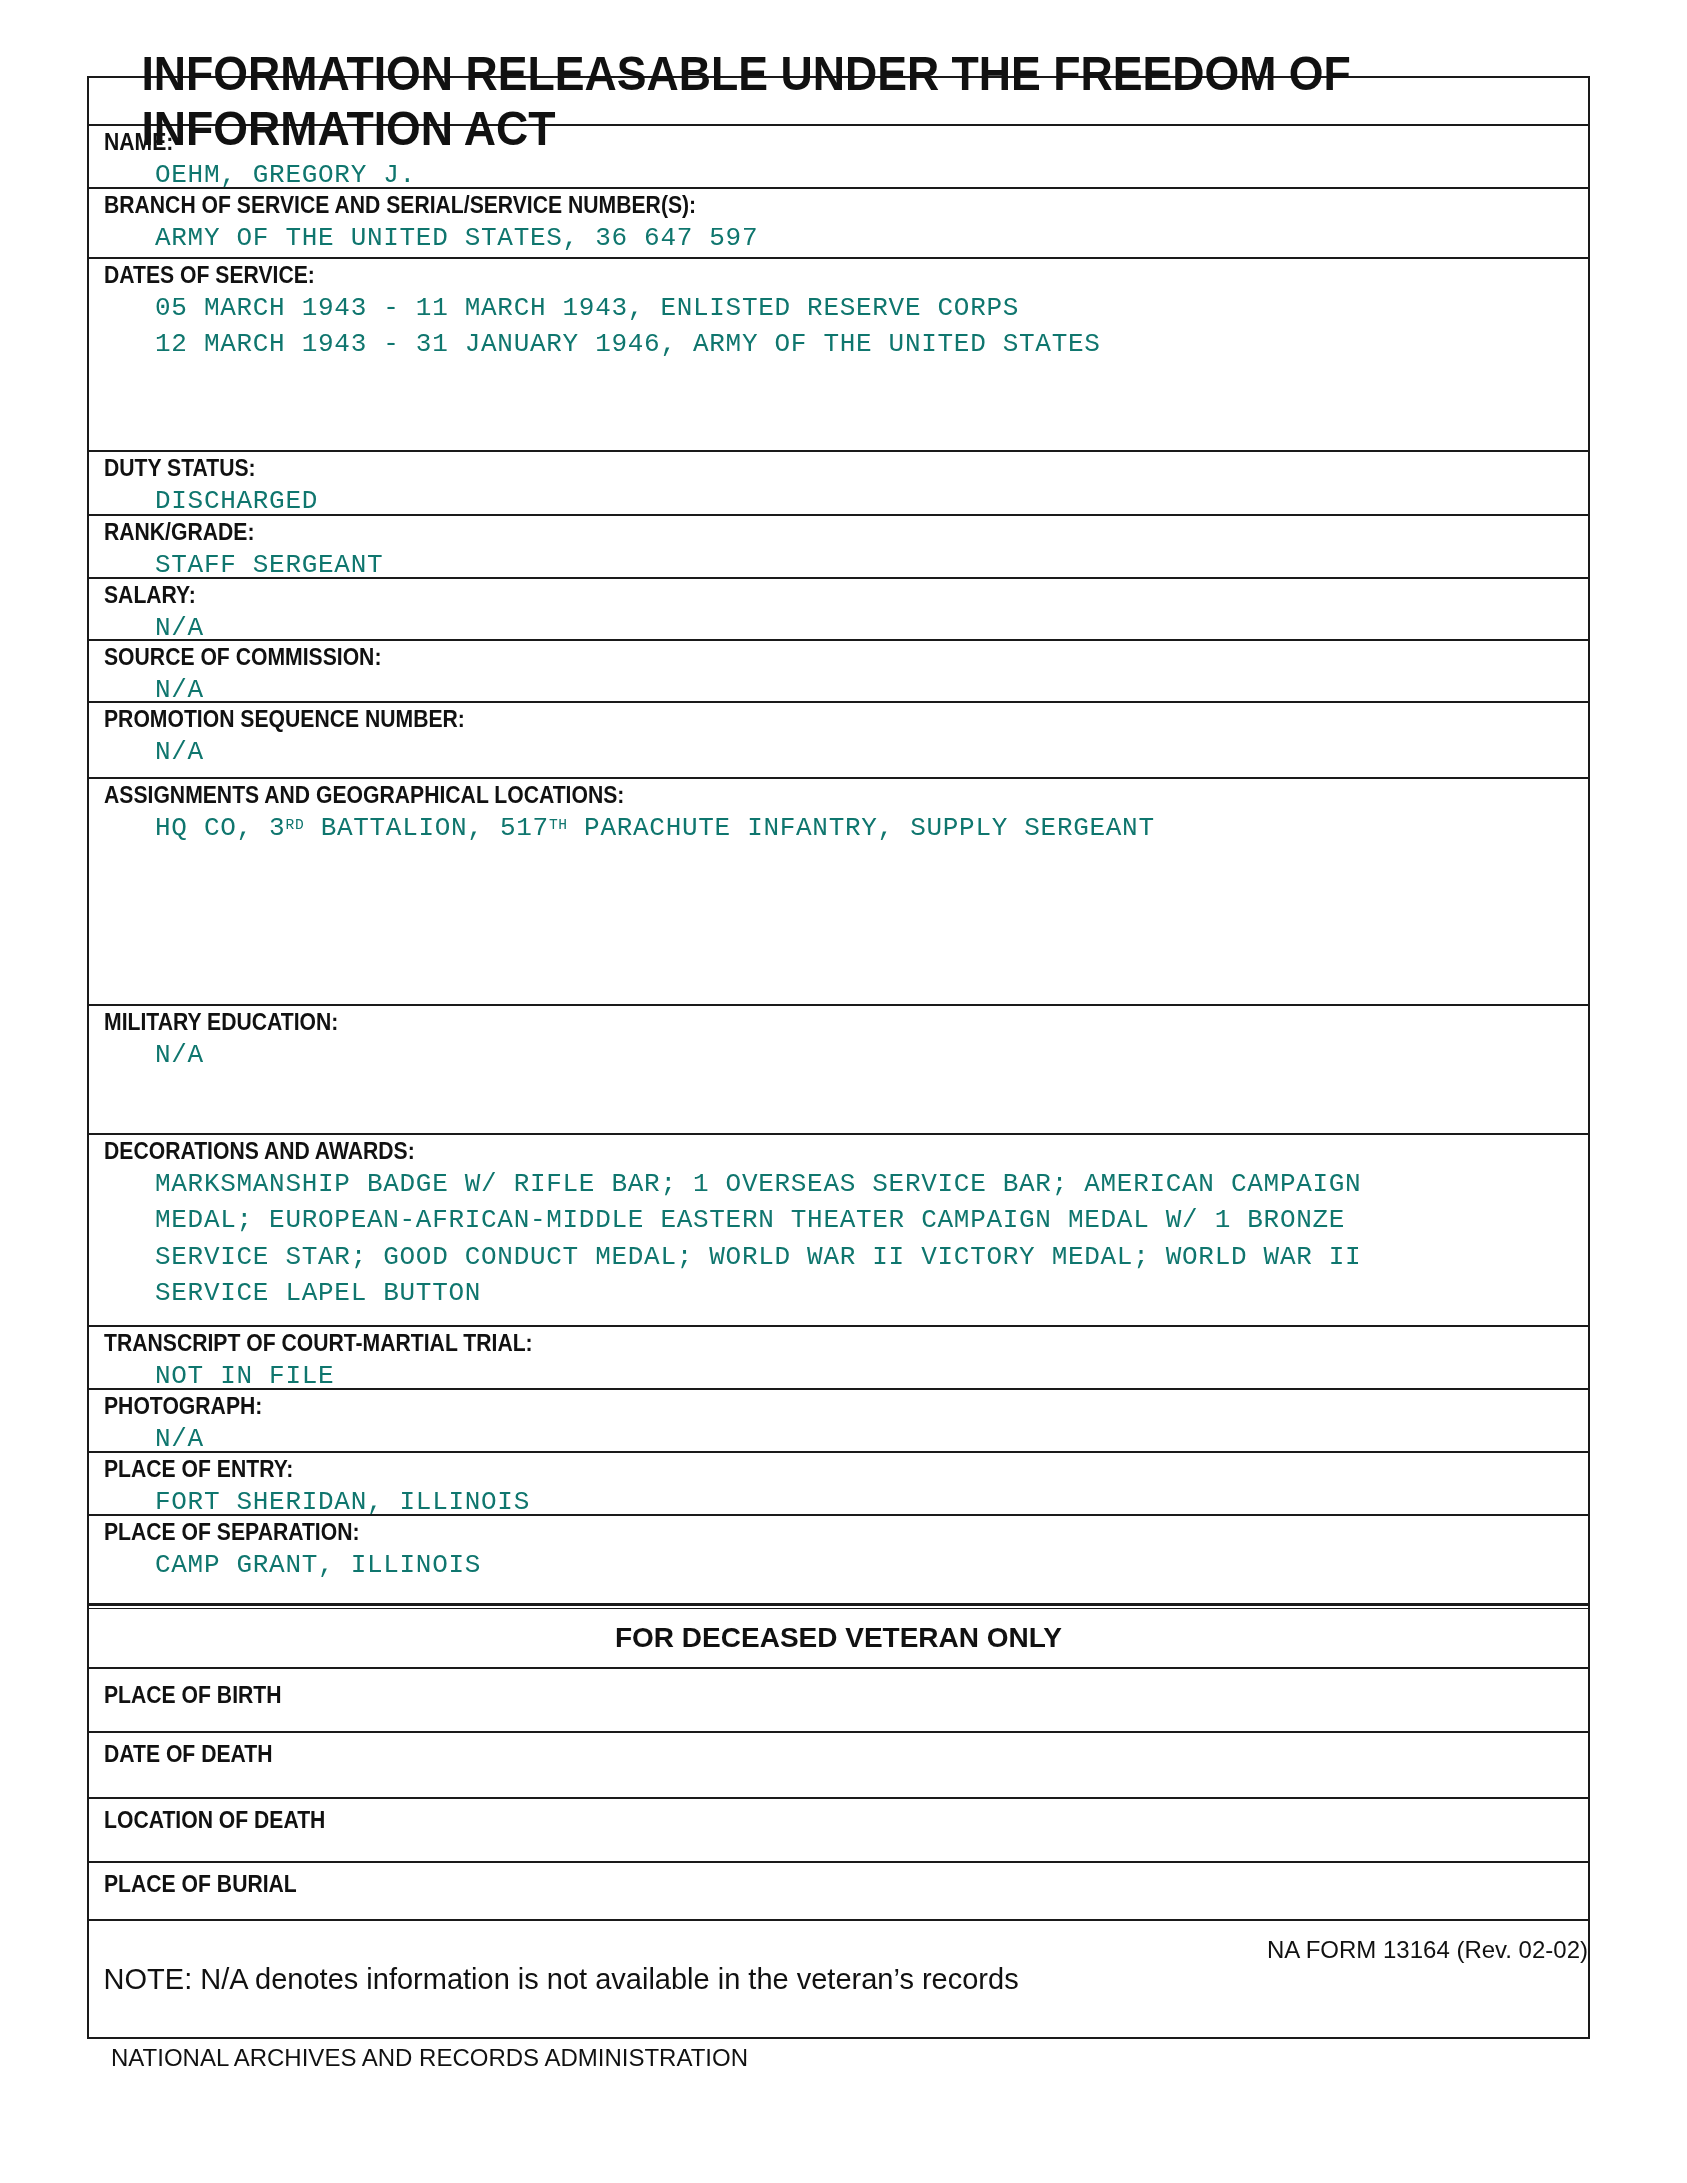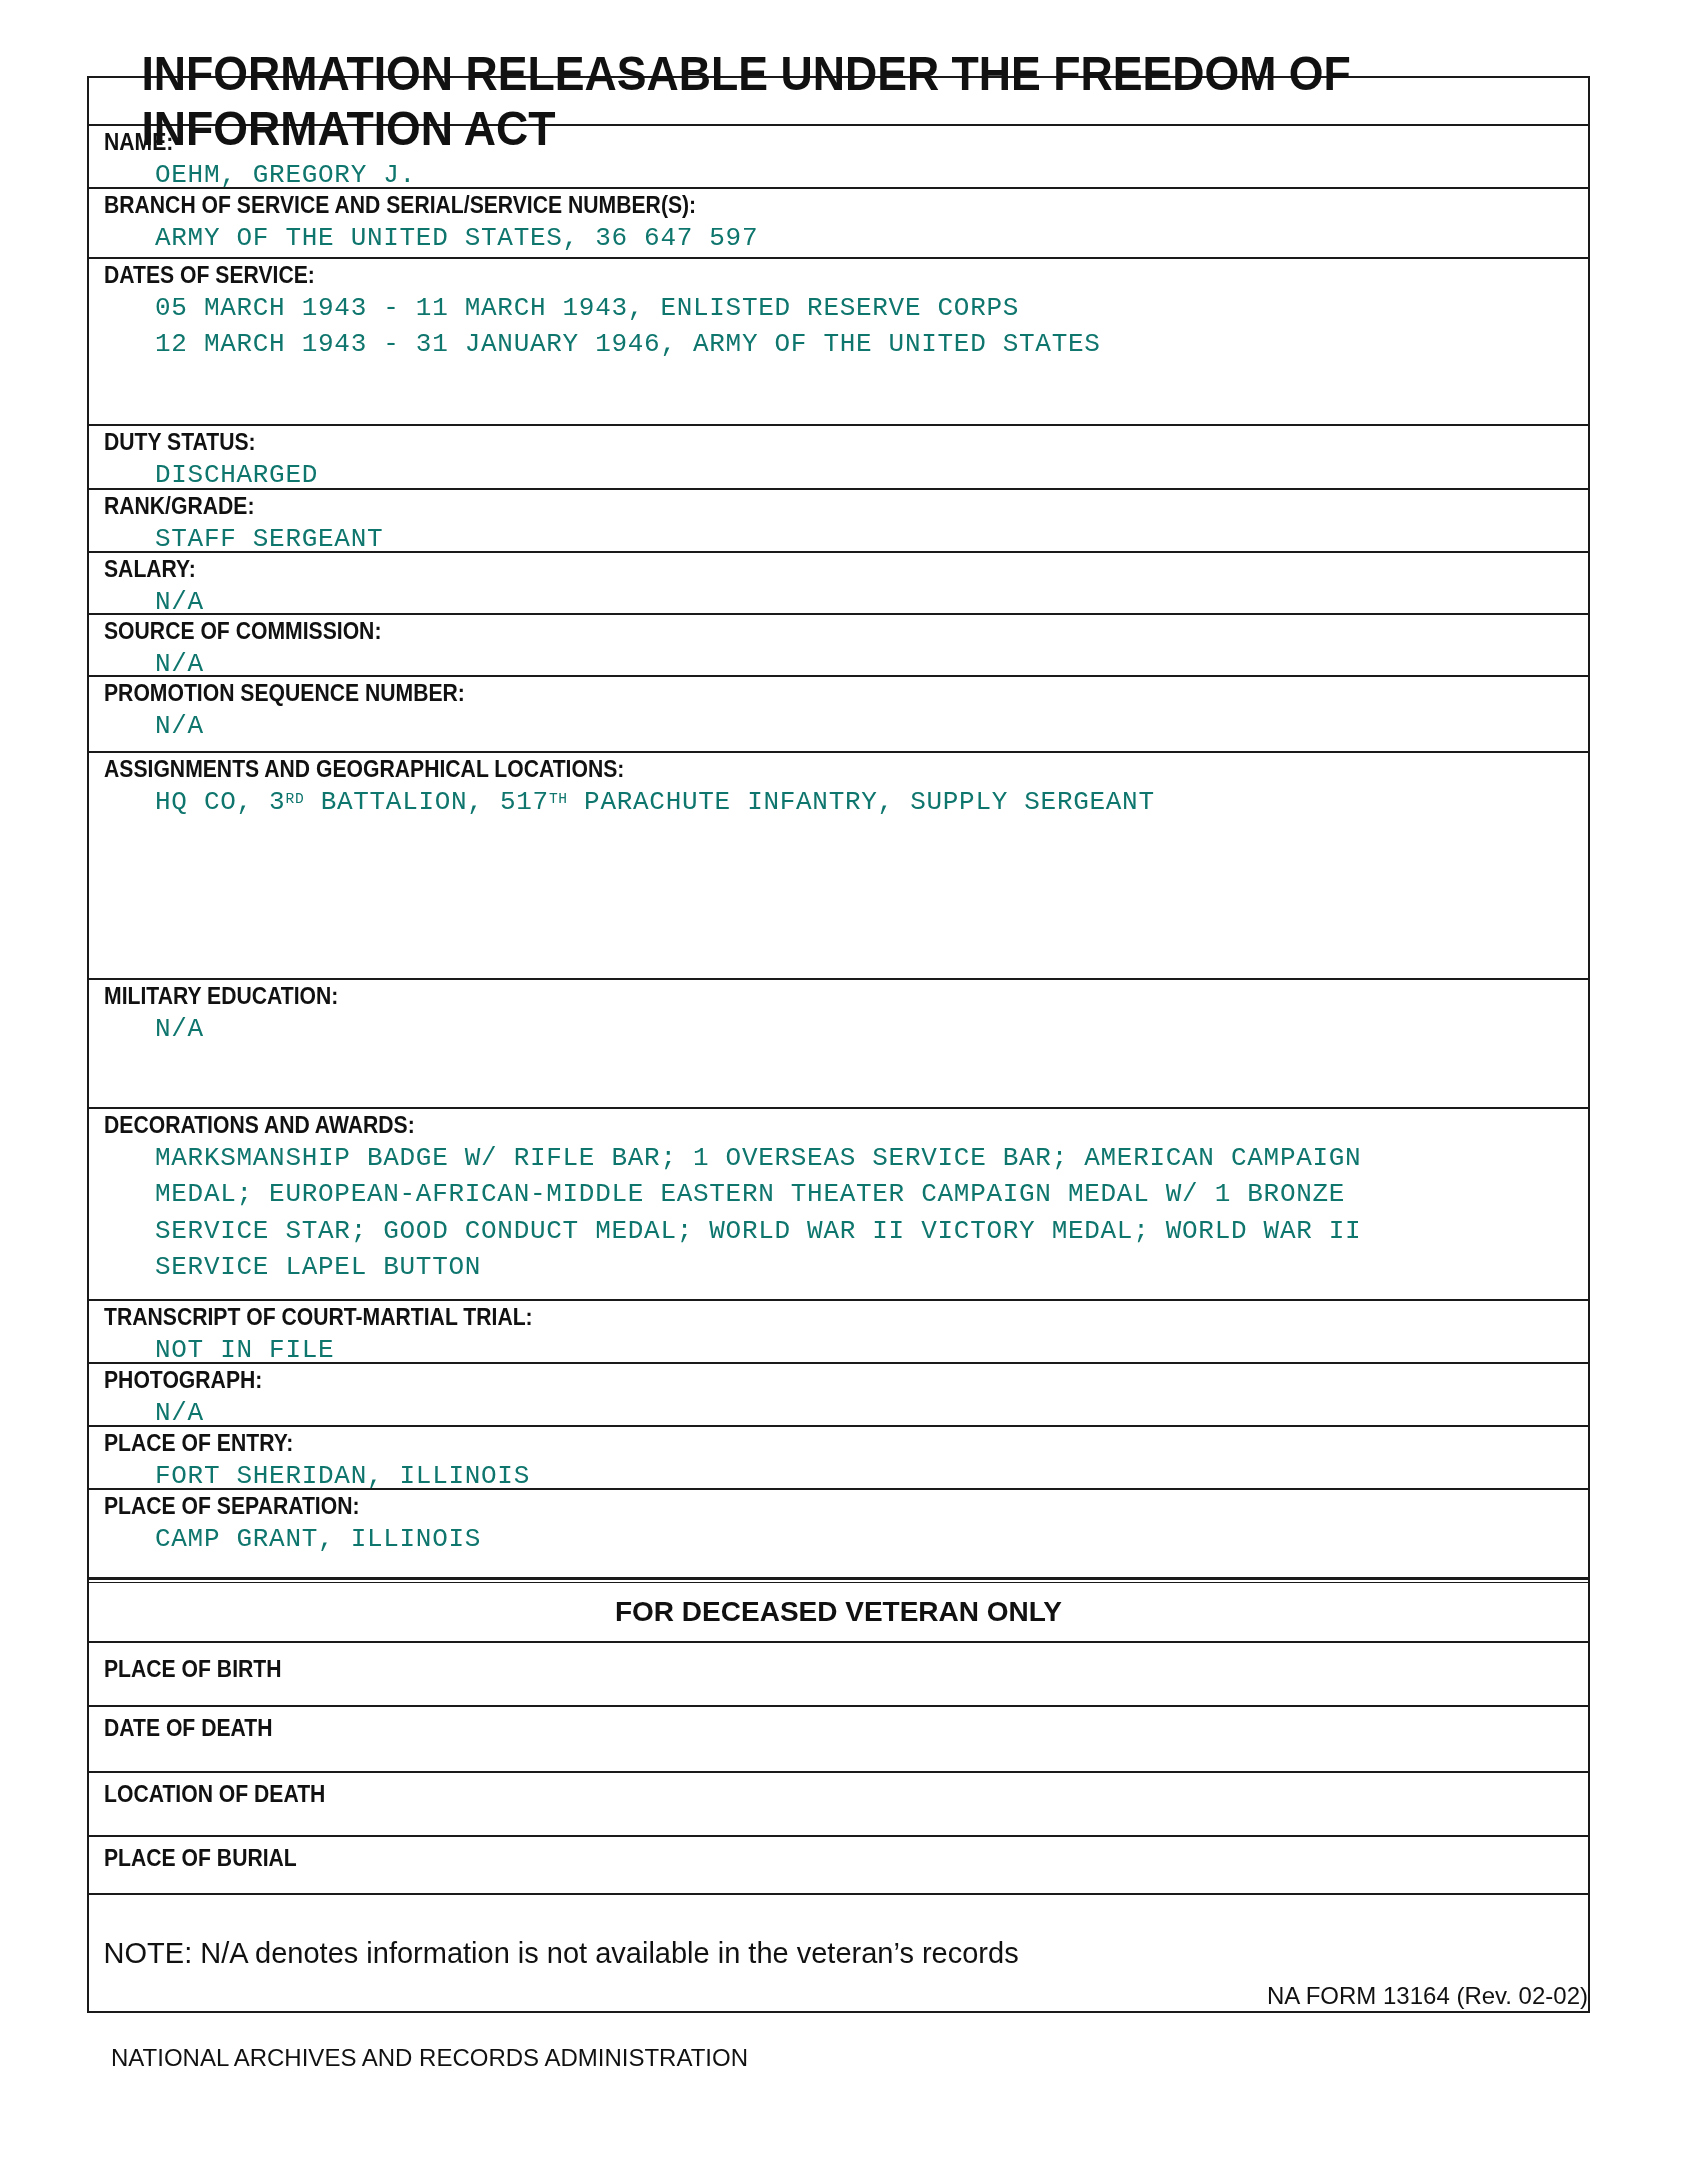--- a/index.html
+++ b/index.html
@@ -11,41 +11,41 @@
   .row { border-bottom:2.6px solid #1a1a1a; box-sizing:border-box; position:relative; }
   .row:last-child { border-bottom:none; }
   .label { font-family:"Liberation Sans", sans-serif; font-weight:bold; font-size:23px; padding:4px 0 0 14.6px; line-height:25px; }
   .label span { display:inline-block; transform:scaleX(0.92); transform-origin:left; }
   .value { font-family:"Liberation Mono", monospace; font-size:26px; padding:2.6px 0 0 66px; line-height:34px; white-space:pre-wrap; letter-spacing:0.7px; color:#0f766e; }
   .sup { font-size:14.6px; vertical-align:top; position:relative; top:-2.6px; }
   .deceased-head { height:64px; display:flex; align-items:center; justify-content:center;
        font-family:"Liberation Sans", sans-serif; font-weight:bold; font-size:28px; border-bottom:2.6px double #1a1a1a; border-top:4px double #1a1a1a;}
   .note { font-family:"Liberation Sans", sans-serif; font-size:29px; padding:0 0 0 14.6px; display:flex; align-items:center; height:116px; }
   .footer-left { position:absolute; left:111px; top:2044px; font-family:"Liberation Sans", sans-serif; font-size:24px; }
-  .footer-right { position:absolute; right:99px; top:1982px; font-family:"Liberation Sans", sans-serif; font-size:24px; }
+  .footer-right { position:absolute; right:99px; top:1936px; font-family:"Liberation Sans", sans-serif; font-size:24px; }
 </style>
 </head>
 <body>
 
 <div class="form">
   <div class="title">
       <span>INFORMATION RELEASABLE UNDER THE FREEDOM OF INFORMATION ACT</span>
     </div>
 
   <div class="row" style="height:63px">
     <div class="label"><span>NAME:</span></div>
     <div class="value">OEHM, GREGORY J.</div>
   </div>
 
   <div class="row" style="height:70px">
     <div class="label"><span>BRANCH OF SERVICE AND SERIAL/SERVICE NUMBER(S):</span></div>
     <div class="value">ARMY OF THE UNITED STATES, 36 647 597</div>
   </div>
 
-  <div class="row" style="height:167px">
+  <div class="row" style="height:193px">
     <div class="label"><span>DATES OF SERVICE:</span></div>
     <div class="value">05 MARCH 1943 - 11 MARCH 1943, ENLISTED RESERVE CORPS</div>
     <div class="value">12 MARCH 1943 - 31 JANUARY 1946, ARMY OF THE UNITED STATES</div>
   </div>
 
   <div class="row" style="height:64px">
     <div class="label"><span>DUTY STATUS:</span></div>
     <div class="value">DISCHARGED</div>
   </div>
 

